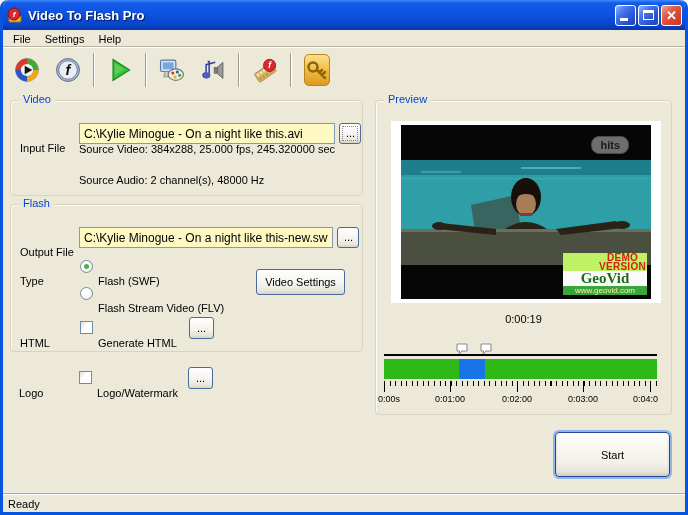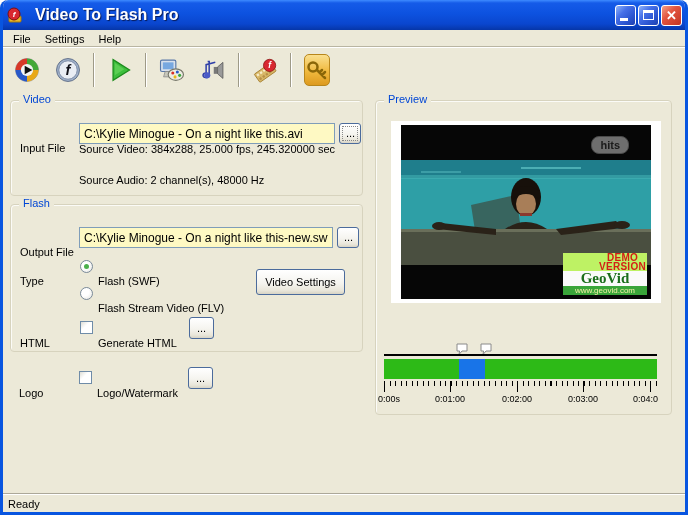--- a/index.html
+++ b/index.html
@@ -6,21 +6,21 @@
   *{box-sizing:border-box;font-family:"Liberation Sans",sans-serif;}
 
   .window{position:relative;width:688px;height:515px;background:#ECE9D8;
     border-left:3px solid var(--frame,#0855E0);border-right:3px solid var(--frame,#0855E0);
     border-bottom:3px solid var(--frame,#0855E0);border-radius:8px 8px 0 0;overflow:hidden;}
 
   
   .titlebar{position:absolute;top:0;left:-3px;right:-3px;height:30px;border-radius:8px 8px 0 0;
     background:linear-gradient(180deg,#3E8BFF 0%,#155BE8 10%,#0D52E0 45%,#0A46CE 80%,#0636A8 100%);
     display:flex;align-items:center;padding:0 6px;}
-  .titlebar .title{color:#fff;font-weight:bold;font-size:16px;margin-left:12px;
+  .titlebar .title{color:#fff;font-weight:bold;font-size:13px;margin-left:5px;
     text-shadow:1px 1px 1px rgba(8,20,70,.9);flex:1;}
   .app-icon{width:17px;height:17px;display:inline-block;}
   .win-buttons{display:flex;gap:2px;}
   .wbtn{width:21px;height:21px;border:1px solid #fff;border-radius:3px;position:relative;
     background:linear-gradient(135deg,#8FB4F9 0%,#4670E8 35%,#2B55D0 70%,#1E41B0 100%);}
   .wbtn.close{background:linear-gradient(135deg,#F2A088 0%,#E25540 40%,#C33422 100%);}
   .wbtn .min-glyph{position:absolute;left:4px;bottom:4px;width:8px;height:3px;background:#fff;}
   .wbtn .max-glyph{position:absolute;left:4px;top:4px;width:11px;height:10px;border:1px solid #fff;border-top-width:3px;}
   .wbtn .x-glyph{position:absolute;inset:0;color:#fff;font-weight:bold;font-size:13px;line-height:19px;text-align:center;}
 
@@ -268,20 +268,21 @@
         </svg>
         <span class="hits-pill">hits</span>
         <div class="watermark">
           <div class="wm-demo">DEMO VERSION</div>
           <div class="wm-geovid">GeoVid</div>
           <div class="wm-url">www.geovid.com</div>
         </div>
       </div>
     </div>
 
+    <div class="time-label" style="top:212px;">0:00:19</div>
 
     <svg class="handle" style="left:80px;top:242px;" viewBox="0 0 12 12">
       <path d="M1 1 L11 1 L11 8 L6 8 L3 11.5 L3.6 8 L1 8 Z" fill="#fff" stroke="#8A8A8A" stroke-width="1"></path>
     </svg>
     <svg class="handle" style="left:104px;top:242px;" viewBox="0 0 12 12">
       <path d="M1 1 L11 1 L11 8 L6 8 L3 11.5 L3.6 8 L1 8 Z" fill="#fff" stroke="#8A8A8A" stroke-width="1"></path>
     </svg>
 
     <div class="trim-line" style="left:8px;top:253px;width:273px;"></div>
     <div class="trackbar" style="left:8px;top:258px;width:273px;height:20px;">
@@ -290,18 +291,19 @@
     <div class="minor-ticks" style="left:8px;top:280px;width:274px;"></div>
     <div class="major-ticks" style="left:8px;top:280px;width:274px;"></div>
 
     <span class="tick-label" style="left:2px;top:293px;">0:00s</span>
     <span class="tick-label" style="left:74px;top:293px;transform:translateX(-50%);">0:01:00</span>
     <span class="tick-label" style="left:141px;top:293px;transform:translateX(-50%);">0:02:00</span>
     <span class="tick-label" style="left:207px;top:293px;transform:translateX(-50%);">0:03:00</span>
     <span class="tick-label" style="left:282px;top:293px;transform:translateX(-100%);">0:04:0</span>
   </div>
 
+  <button class="start-btn">Start</button>
 
   <div class="statusbar">
     <span>Ready</span>
   </div>
 
 </div>
 
 </body></html>

